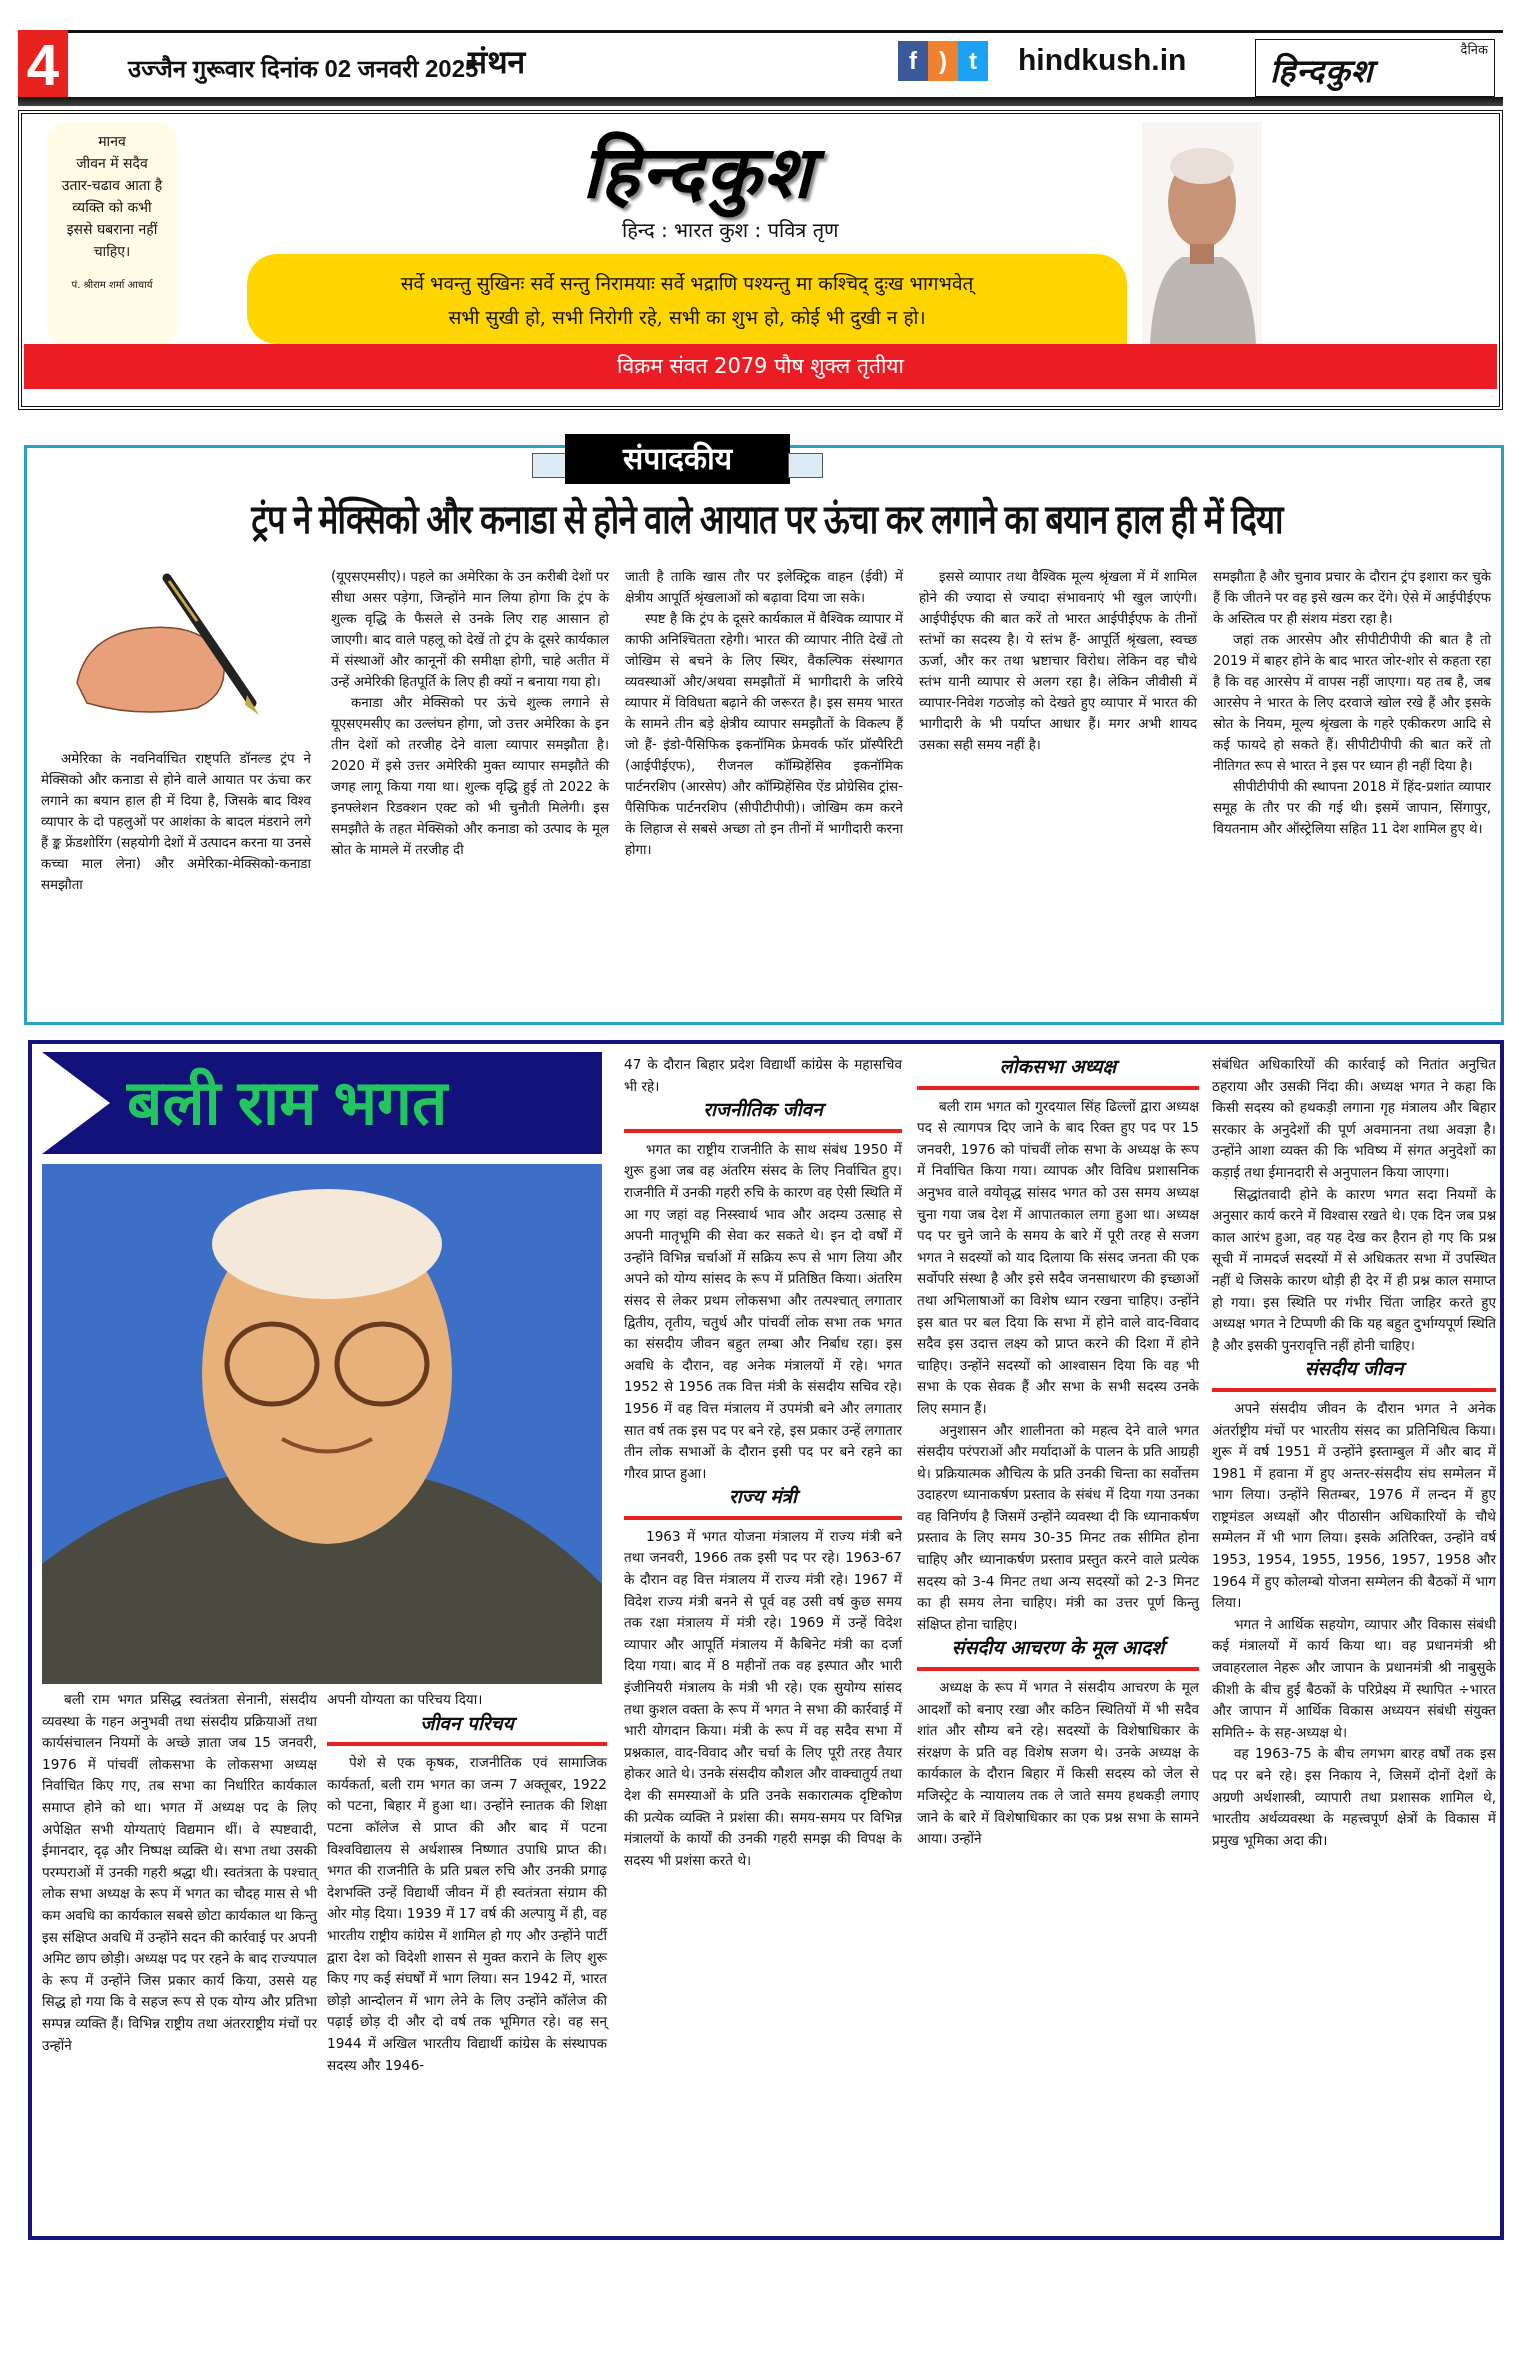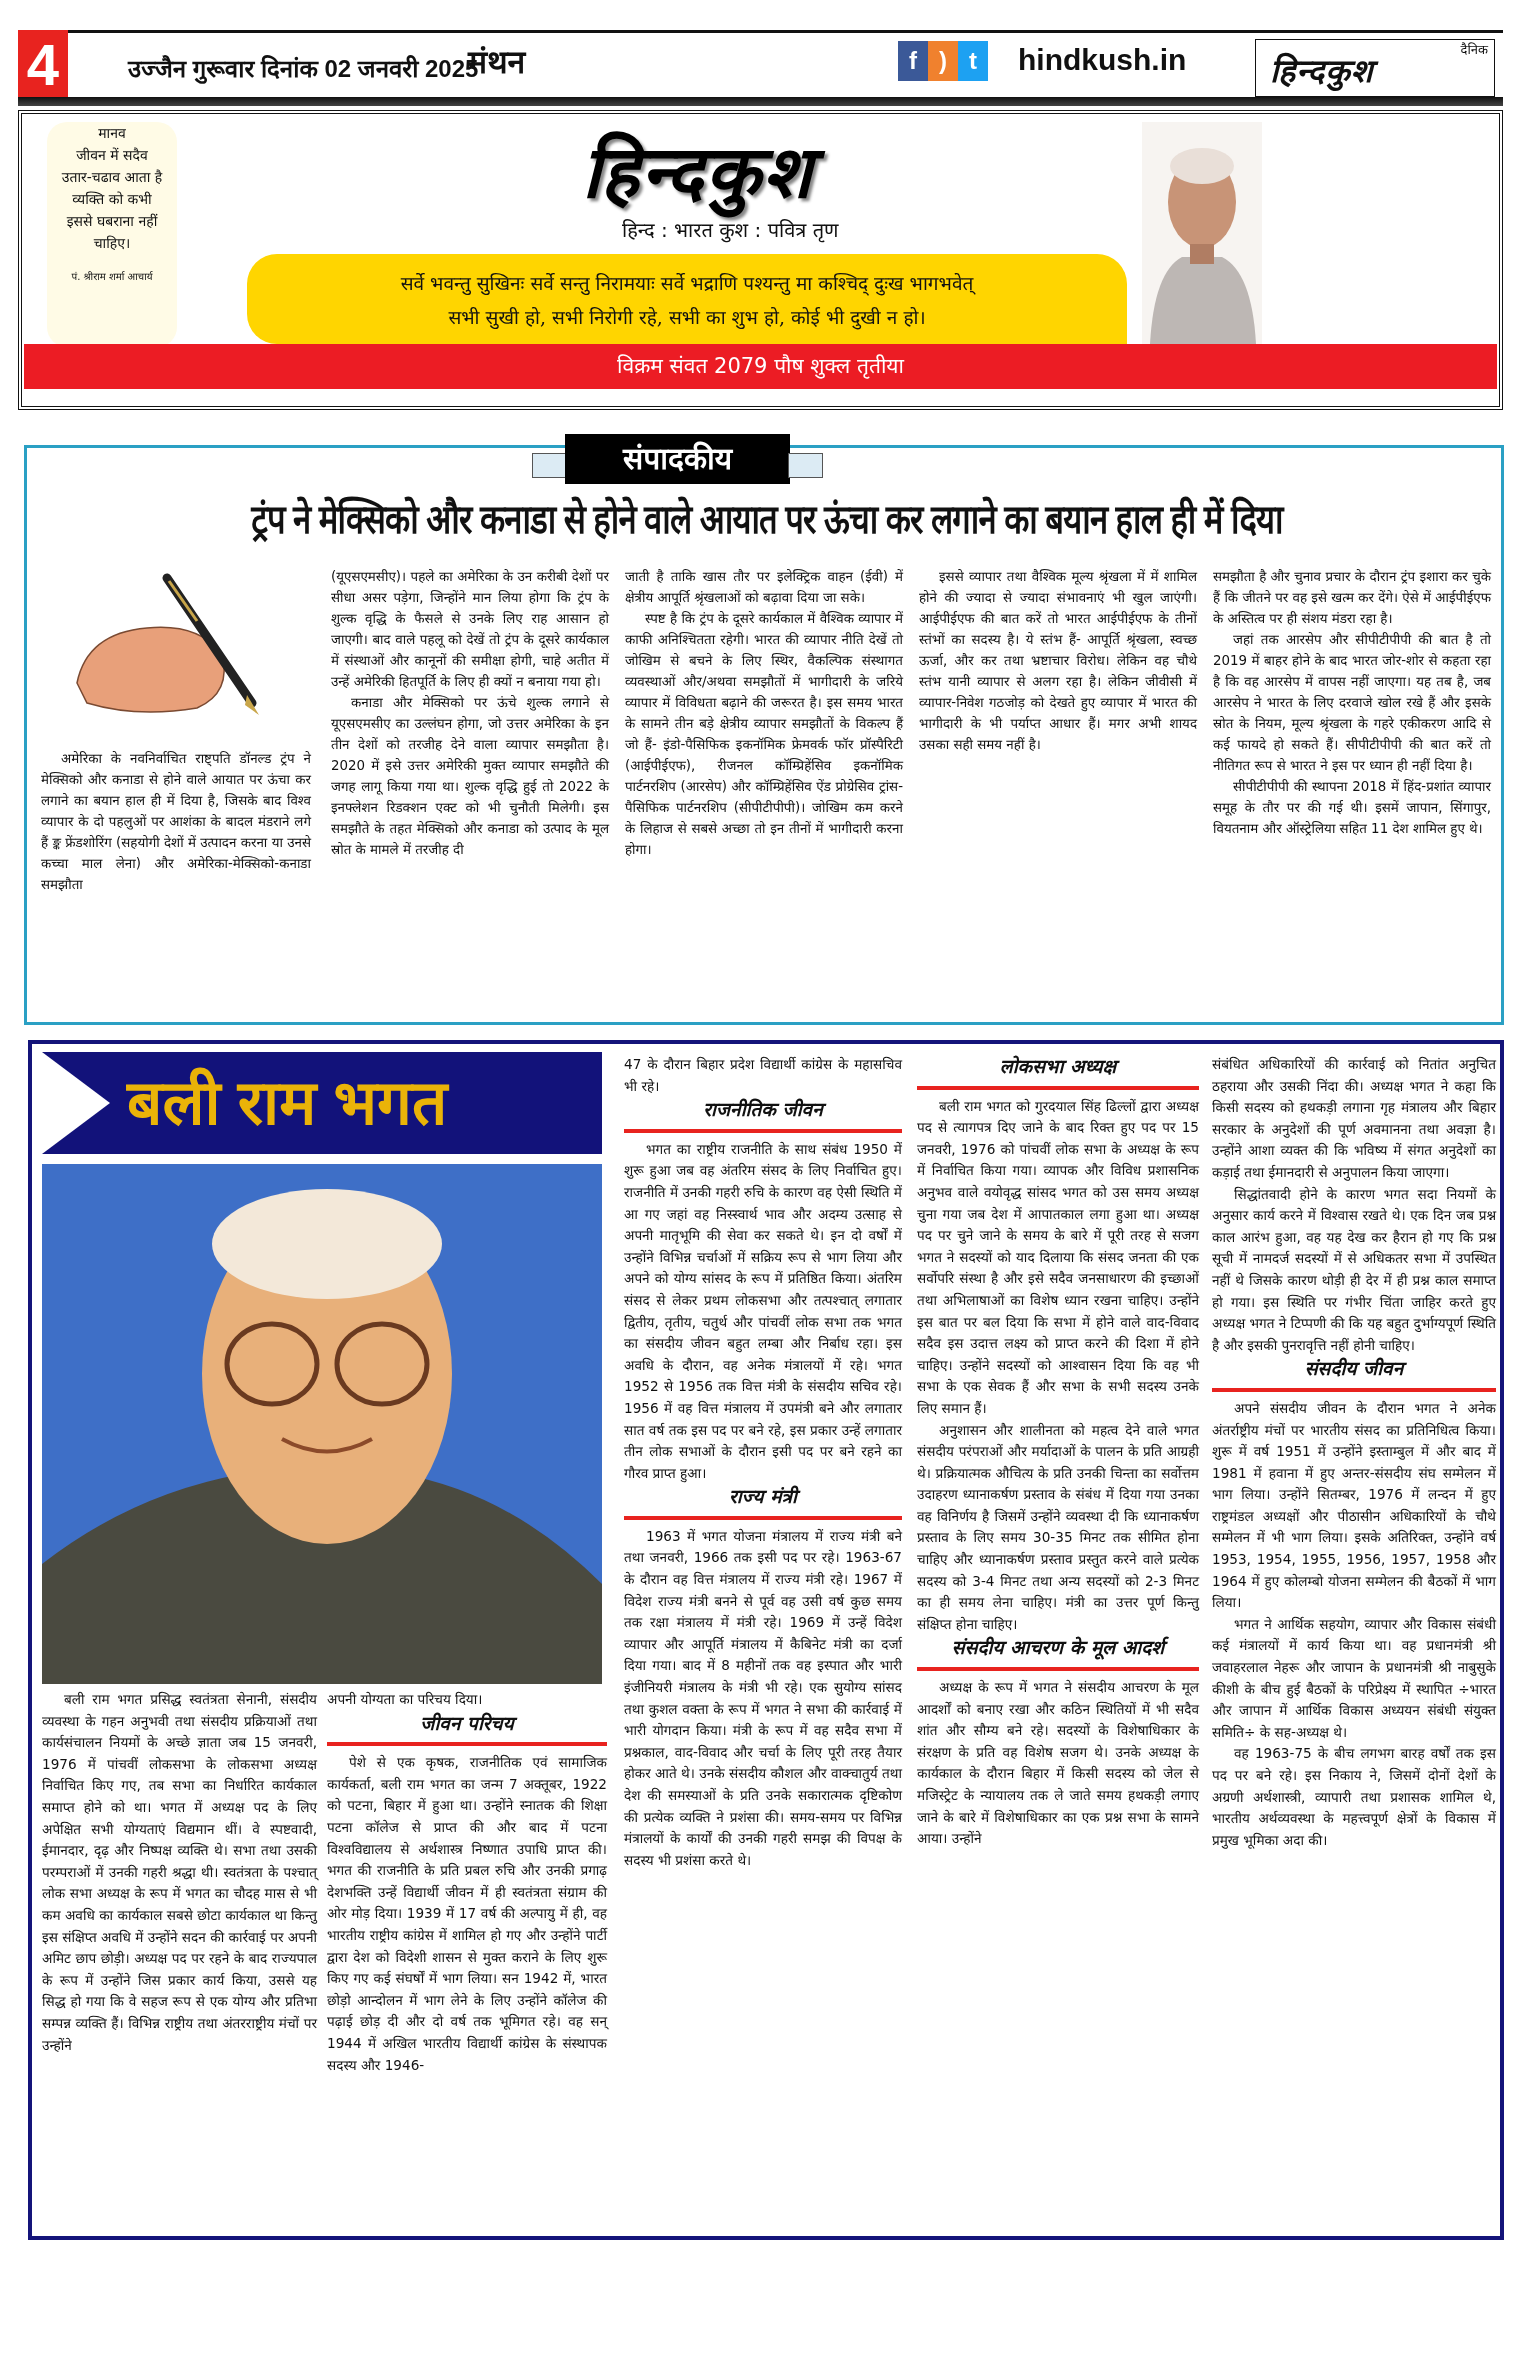--- a/index.html
+++ b/index.html
@@ -17,21 +17,21 @@
   .fb { background: #3b5998; }
   .rss { background: #f0812e; }
   .tw { background: #1da1f2; }
   .site { position: absolute; left: 1000px; top: 10px; font-family: "Liberation Sans", sans-serif; font-size: 30px; font-weight: bold; }
   .mini-logo { position: absolute; left: 1237px; top: 6px; width: 240px; height: 58px; border: 1.5px solid #111; }
   .mini-logo .daily { position: absolute; right: 6px; top: 0; font-size: 13px; }
   .mini-logo .brand { position: absolute; left: 14px; top: 8px; font-family: "DejaVu Serif", serif; font-weight: bold; font-style: italic; font-size: 32px; letter-spacing: 1px; }
 
   
   .masthead { position: absolute; left: 18px; top: 110px; width: 1485px; height: 300px; border: 4px double #111; }
-  .quote-card { position: absolute; left: 25px; top: 8px; width: 130px; height: 225px; background: #fffbe6; border-radius: 20px; text-align: center; }
+  .quote-card { position: absolute; left: 25px; top: 8px; width: 130px; height: 225px; background: #fffbe6; border-radius: 20px; text-align: center; padding-top: 8px; }
   .quote-card p { font-size: 14px; line-height: 22px; }
   .quote-card .author { font-size: 10px; margin-top: 12px; }
   .logo-big { position: absolute; left: 560px; top: 6px; font-family: "DejaVu Serif", serif; font-weight: bold; font-style: italic; font-size: 72px; letter-spacing: 2px; color: #000; text-shadow: 3px 3px 3px #888; }
   .tagline { position: absolute; left: 600px; top: 102px; font-size: 20px; }
   .yellow-band { position: absolute; left: 225px; top: 140px; width: 880px; height: 90px; background: #ffd500; border-radius: 30px 30px 0 30px; text-align: center; padding-top: 12px; }
   .yellow-band p { font-size: 19px; line-height: 34px; font-family: "DejaVu Serif", serif; }
   .founder-photo { position: absolute; left: 1120px; top: 8px; width: 120px; height: 222px; }
   .red-band { position: absolute; left: 2px; right: 2px; top: 230px; height: 45px; background: #ec1c24; color: #fff; font-size: 21px; text-align: center; line-height: 45px; }
 
   
@@ -44,21 +44,21 @@
   .ed-col { position: absolute; font-size: 13.4px; line-height: 21px; text-align: justify; }
   .ed-col p { text-indent: 20px; }
   .c1 { left: 14px; top: 300px; width: 270px; }
   .c2 { left: 304px; top: 118px; width: 278px; }
   .c3 { left: 598px; top: 118px; width: 278px; }
   .c4 { left: 892px; top: 118px; width: 278px; }
   .c5 { left: 1186px; top: 118px; width: 278px; }
 
   
   .feature { position: absolute; left: 28px; top: 1040px; width: 1476px; height: 1200px; border: 4px solid #14147a; }
-  .feat-title { position: absolute; left: 10px; top: 8px; width: 560px; height: 102px; background: #12127a; color: #eab308; }
+  .feat-title { position: absolute; left: 10px; top: 8px; width: 560px; height: 102px; background: #12127a; color: #22c55e; }
   .feat-title .arrow { position: absolute; left: 0; top: 0; width: 0; height: 0; border-top: 51px solid transparent; border-bottom: 51px solid transparent; border-left: 68px solid #fff; }
   .feat-title .txt { position: absolute; left: 85px; top: 6px; font-family: "Liberation Sans", sans-serif; font-weight: bold; font-size: 62px; }
   .feat-photo { position: absolute; left: 10px; top: 120px; width: 560px; height: 520px; background: #3e6fc7; overflow: hidden; }
   .fcol { position: absolute; font-size: 13.6px; line-height: 21.6px; text-align: justify; }
   .fcol p { text-indent: 22px; }
   .fcol p.noindent { text-indent: 0; }
   .sub-h { font-family: "DejaVu Serif", serif; font-style: italic; font-weight: bold; font-size: 19px; text-align: center; border-bottom: 4px solid #e8231f; margin: 2px 0 6px; padding-bottom: 8px; }
   .f1 { left: 10px; top: 645px; width: 275px; }
   .f2 { left: 295px; top: 645px; width: 280px; }
   .f3 { left: 592px; top: 10px; width: 278px; }

